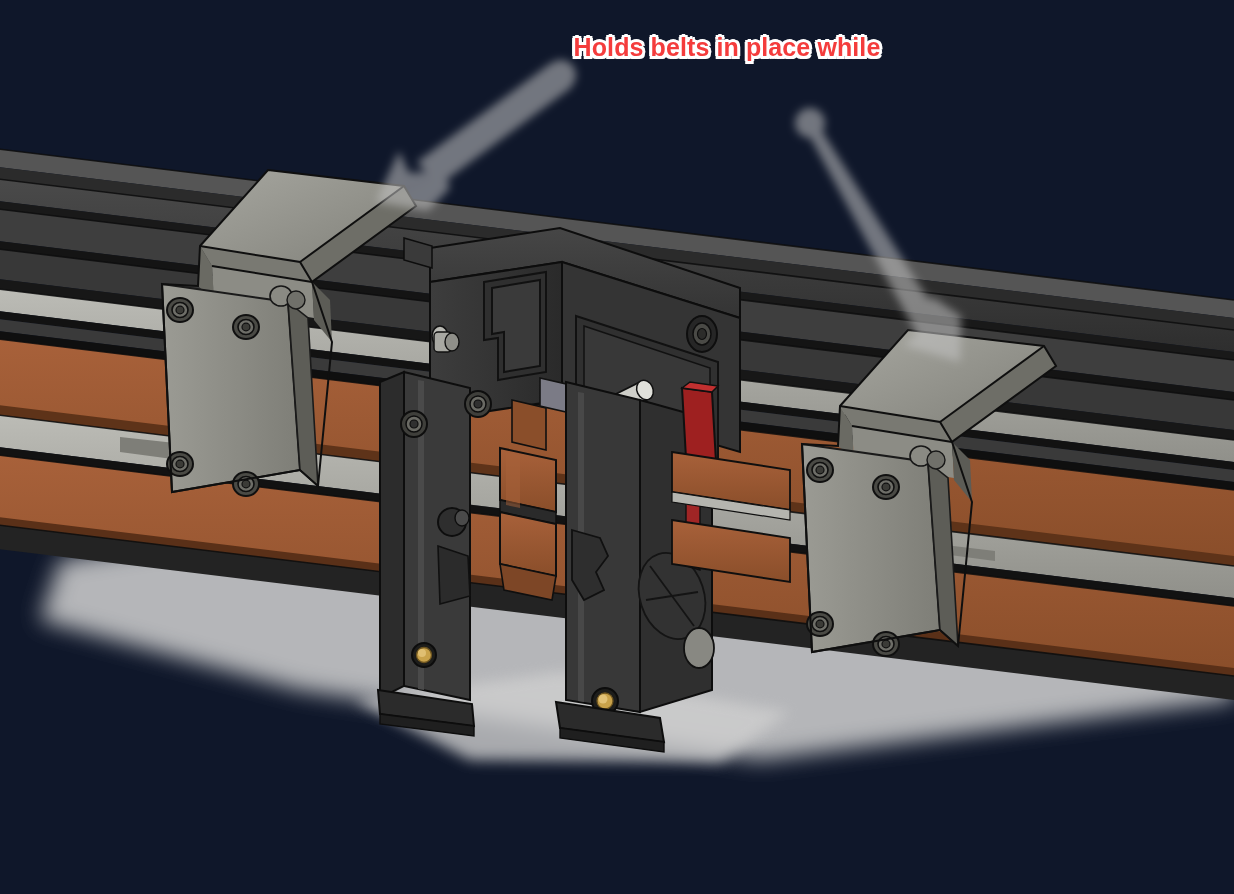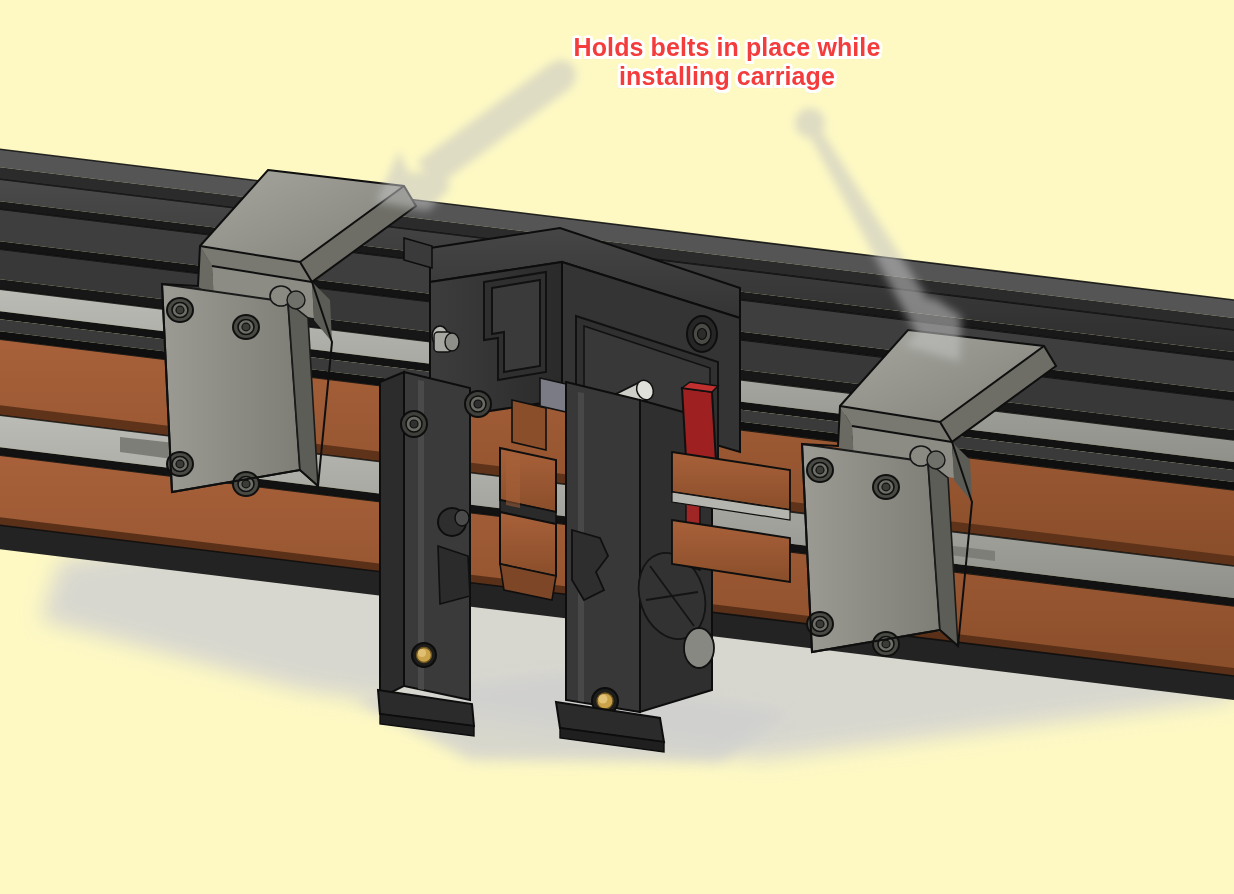--- a/index.html
+++ b/index.html
@@ -5,21 +5,21 @@
 <style>
   html,body{margin:0;padding:0;background:#ffffff;}
   body{
     font-family:"Liberation Sans", sans-serif;
     -webkit-font-smoothing:antialiased;
   }
   #stage{
     position:relative;
     width:1234px;
     height:894px;
-    background:#fef9c3;
+    background:#0f172a;
     overflow:hidden;
   }
   #scene{
     position:absolute;
     inset:0;
   }
   svg.layer{
     position:absolute;
     top:0;left:0;
     width:1234px;
@@ -422,17 +422,16 @@
           <path d="M 794 110 L 818 126 L 944 326 L 920 342 Z" fill="#f43c3c"></path>
           <circle cx="806" cy="118" r="15" fill="#f43c3c"></circle>
           <path d="M 956 357 L 899 340 L 918 326 L 908 297 Z" fill="#f43c3c"></path>
           <path d="M 956 357 L 908 297 L 930 293 L 957 311 Z" fill="#f43c3c"></path>
         </g>
       </g>
     </svg>
 
     <div id="callout">
       <span class="line">Holds belts in place while</span>
-      <span class="line">installing carriage</span>
     </div>
 
   </div>
 </div>
 
 </body></html>

